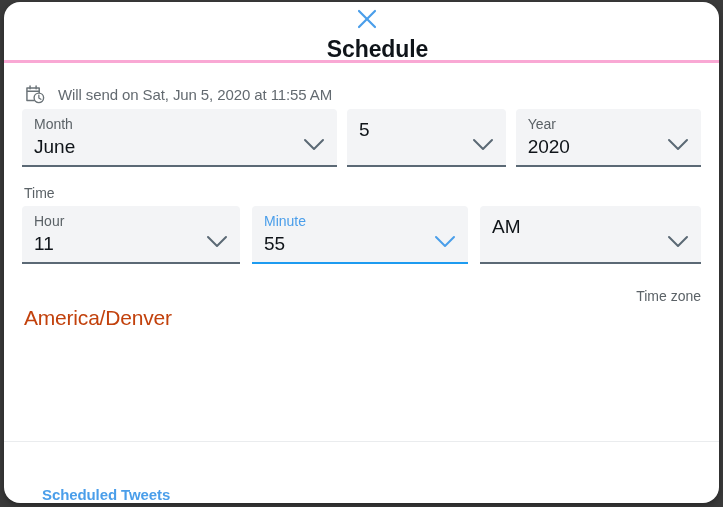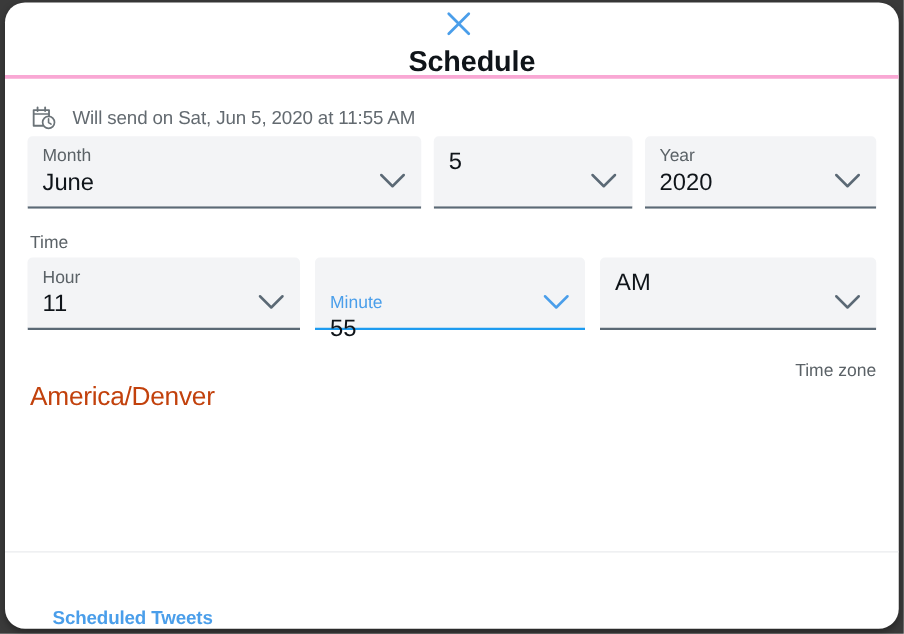--- a/index.html
+++ b/index.html
@@ -113,21 +113,20 @@
   .field.focused {
     border-bottom-color: #1d9bf0;
   }
   .field-label {
     font-size: 14px;
     color: #5b6267;
     line-height: 17px;
   }
   .field.focused .field-label {
     color: #4a9eea;
-    margin-top: 20px;
   }
   .field-value {
     font-size: 19px;
     color: #0f1419;
     line-height: 26px;
     margin-top: 1px;
   }
   .chevron {
     position: absolute;
     right: 12px;

